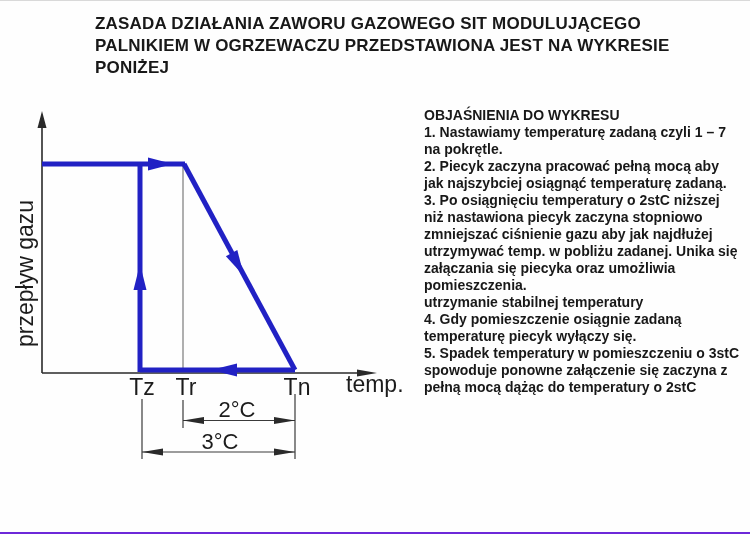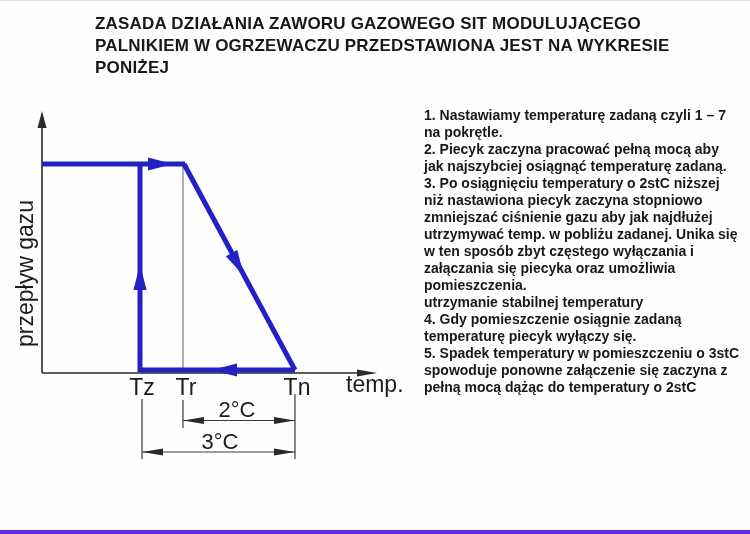--- a/index.html
+++ b/index.html
@@ -1,20 +1,20 @@
 <!DOCTYPE html>
 <html><head>
 <meta charset="utf-8">
 <style>
   html,body { margin:0; padding:0; background:#ffffff; }
   .page {
     position:relative; width:750px; height:534px;
     background:#fefefe; overflow:hidden;
     font-family:"Liberation Sans", sans-serif; color:#181818;
-    border-top:1px solid #d9d9d9; border-bottom:4px solid #6d28d9;
+    border-top:1px solid #d9d9d9; border-bottom:2px solid #6d28d9;
     box-sizing:border-box;
     padding-left:44px;
   }
   .title {
     position:absolute; left:95px; top:12px;
     font-weight:bold; font-size:17px; line-height:22px;
     letter-spacing:0.2px; white-space:nowrap;
   }
   .exp {
     position:absolute; left:424px; top:106px; width:310px;
@@ -76,29 +76,29 @@
     <text x="33" y="346" transform="rotate(-90 33 346)" font-size="23">przepływ gazu</text>
     <text x="346" y="391" font-size="23">temp.</text>
     <text x="142" y="394" font-size="23" text-anchor="middle">Tz</text>
     <text x="186" y="394" font-size="23" text-anchor="middle">Tr</text>
     <text x="297" y="394" font-size="23" text-anchor="middle">Tn</text>
     <text x="237" y="416" font-size="22" text-anchor="middle">2°C</text>
     <text x="220" y="448" font-size="22" text-anchor="middle">3°C</text>
   </svg>
 
   <div class="exp">
+    <div class="h">OBJAŚNIENIA DO WYKRESU</div>
     <div>1. Nastawiamy temperaturę zadaną czyli 1 – 7</div>
     <div>na pokrętle.</div>
     <div>2. Piecyk zaczyna pracować pełną mocą aby</div>
     <div>jak najszybciej osiągnąć temperaturę zadaną.</div>
     <div>3. Po osiągnięciu temperatury o 2stC niższej</div>
     <div>niż nastawiona piecyk zaczyna stopniowo</div>
     <div>zmniejszać ciśnienie gazu aby jak najdłużej</div>
     <div>utrzymywać temp. w pobliżu zadanej. Unika się</div>
-    <div>w ten sposób zbyt częstego wyłączania i</div>
     <div>załączania się piecyka oraz umożliwia</div>
     <div>pomieszczenia.</div>
     <div>utrzymanie stabilnej temperatury</div>
     <div>4. Gdy pomieszczenie osiągnie zadaną</div>
     <div>temperaturę piecyk wyłączy się.</div>
     <div>5. Spadek temperatury w pomieszczeniu o 3stC</div>
     <div>spowoduje ponowne załączenie się zaczyna z</div>
     <div>pełną mocą dążąc do temperatury o 2stC</div>
   </div>
 

